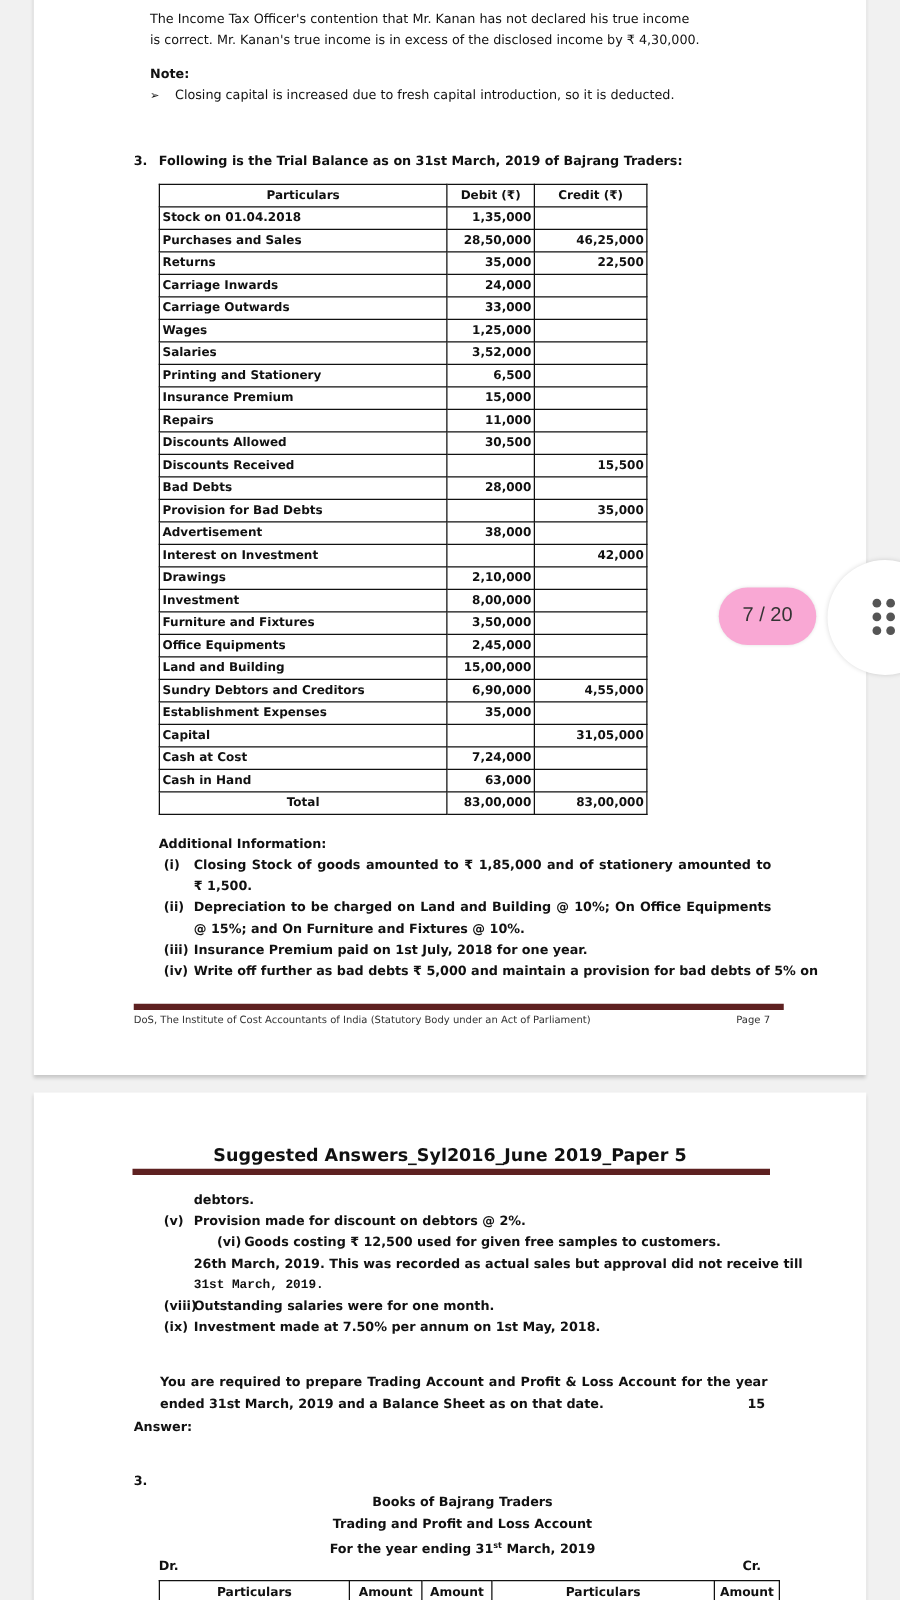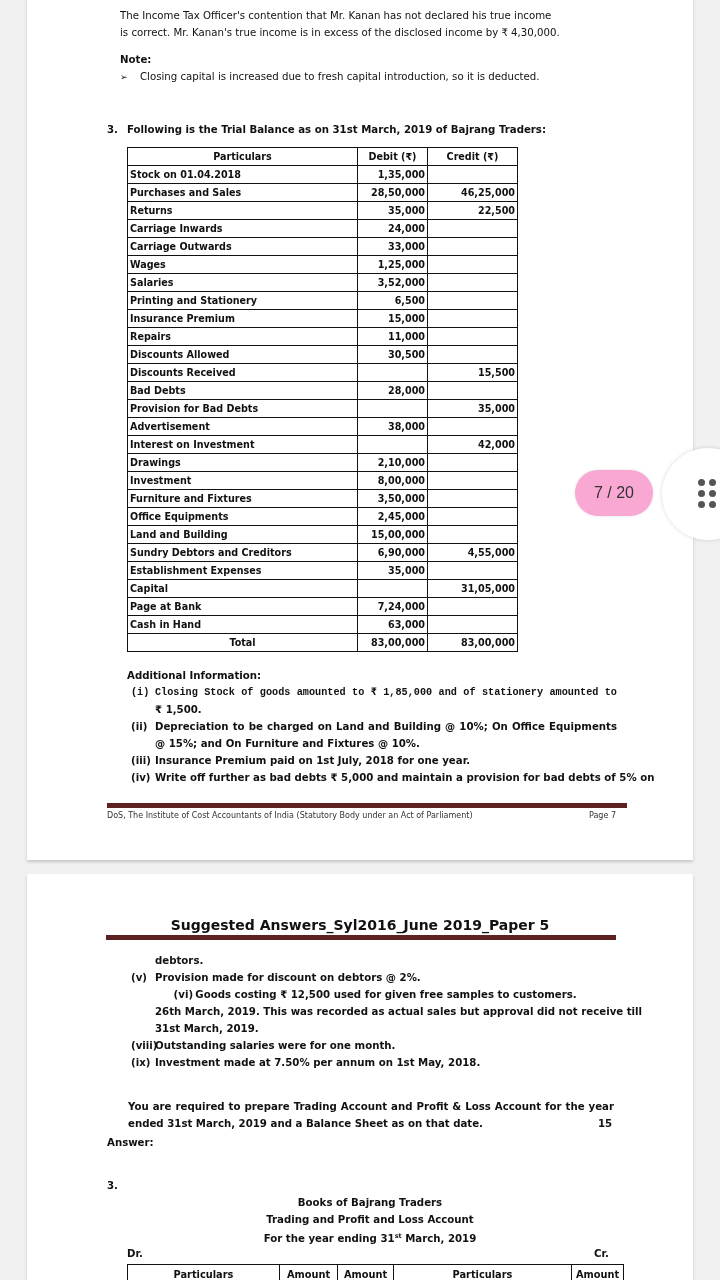--- a/index.html
+++ b/index.html
@@ -234,42 +234,42 @@
           <td>Establishment Expenses</td>
           <td class="num">35,000</td>
           <td class="num"></td>
         </tr>
         <tr>
           <td>Capital</td>
           <td class="num"></td>
           <td class="num">31,05,000</td>
         </tr>
         <tr>
-          <td>Page at Bank</td>
+          <td>Cash at Cost</td>
           <td class="num">7,24,000</td>
           <td class="num"></td>
         </tr>
         <tr>
           <td>Cash in Hand</td>
           <td class="num">63,000</td>
           <td class="num"></td>
         </tr>
       </tbody>
     <tfoot>
       <tr>
         <td style="text-align:center;">Total</td>
         <td class="num">83,00,000</td>
         <td class="num">83,00,000</td>
       </tr>
     </tfoot>
   </table>
 
   <div class="abs txt b" style="left:100px; top:677px;">Additional Information:</div>
   <div class="abs txt b" id="addl-list" style="left:104px; top:694px; width:486px;">
-      <div style="height: 17px; white-space: nowrap; font-family: Liberation Mono, monospace;"><span class="item-no">(i)</span><span style="display: inline-block; width: 462px; text-align: justify; text-align-last: justify;">Closing Stock of goods amounted to ₹ 1,85,000 and of stationery amounted to</span></div>
+      <div style="height: 17px; white-space: nowrap;"><span class="item-no">(i)</span><span style="display: inline-block; width: 462px; text-align: justify; text-align-last: justify;">Closing Stock of goods amounted to ₹ 1,85,000 and of stationery amounted to</span></div>
       <div style="height: 17px; white-space: nowrap;"><span class="item-no"></span><span>₹ 1,500.</span></div>
       <div style="height: 17px; white-space: nowrap;"><span class="item-no">(ii)</span><span style="display: inline-block; width: 462px; text-align: justify; text-align-last: justify;">Depreciation to be charged on Land and Building @ 10%; On Office Equipments</span></div>
       <div style="height: 17px; white-space: nowrap;"><span class="item-no"></span><span>@ 15%; and On Furniture and Fixtures @ 10%.</span></div>
       <div style="height: 17px; white-space: nowrap;"><span class="item-no">(iii)</span><span>Insurance Premium paid on 1st July, 2018 for one year.</span></div>
       <div style="height: 17px; white-space: nowrap;"><span class="item-no">(iv)</span><span style="display: inline-block; width: 462px; text-align: justify; text-align-last: justify;">Write off further as bad debts ₹ 5,000 and maintain a provision for bad debts of 5% on</span></div>
     </div>
 
   <div class="rule" style="left:80px; top:813px; width:520px;"></div>
   <div class="abs n" style="left:80px; top:820px; font-size:8px; line-height:12px; color:#333;">DoS, The Institute of Cost Accountants of India (Statutory Body under an Act of Parliament)</div>
   <div class="abs n" style="left:562px; top:820px; font-size:8px; line-height:12px; color:#333;">Page 7</div>
@@ -277,21 +277,21 @@
 
 <div class="page" id="page2">
   <div class="abs b" style="left:0; width:666px; text-align:center; top:42px; font-size:14px; line-height:18px;">Suggested Answers_Syl2016_June 2019_Paper 5</div>
   <div class="rule" style="left:79px; top:61px; width:510px;"></div>
 
   <div class="abs txt b" style="left:128px; top:78px;">debtors.</div>
   <div class="abs txt b" id="p2-list" style="left:104px; top:95px; width:486px;">
       <div style="height: 17px; white-space: nowrap;"><span class="item-no">(v)</span><span>Provision made for discount on debtors @ 2%.</span></div>
       <div style="height: 17px; white-space: nowrap; text-align: center;"><span class="item-no">(vi)</span><span>Goods costing ₹ 12,500 used for given free samples to customers.</span></div>
       <div style="height: 17px; white-space: nowrap;"><span class="item-no"></span><span style="display: inline-block; width: 462px; text-align: justify; text-align-last: justify;">26th March, 2019. This was recorded as actual sales but approval did not receive till</span></div>
-      <div style="height: 17px; white-space: nowrap;"><span class="item-no"></span><span>31st March, 2019.</span></div>
+      <div style="height: 17px; white-space: nowrap; font-family: Liberation Mono, monospace;"><span class="item-no"></span><span>31st March, 2019.</span></div>
       <div style="height: 17px; white-space: nowrap;"><span class="item-no">(viii)</span><span>Outstanding salaries were for one month.</span></div>
       <div style="height: 17px; white-space: nowrap;"><span class="item-no">(ix)</span><span>Investment made at 7.50% per annum on 1st May, 2018.</span></div>
     </div>
 
   <div class="abs txt b" style="left:101px; top:224px; width:486px; text-align:justify; text-align-last:justify;">You are required to prepare Trading Account and Profit &amp; Loss Account for the year</div>
   <div class="abs txt b" style="left:101px; top:241px;">ended 31st March, 2019 and a Balance Sheet as on that date.</div>
   <div class="abs txt b" style="left:571px; top:241px;">15</div>
 
   <div class="abs txt b" style="left:80px; top:260px;">Answer:</div>
   <div class="abs txt b" style="left:80px; top:303px;">3.</div>

